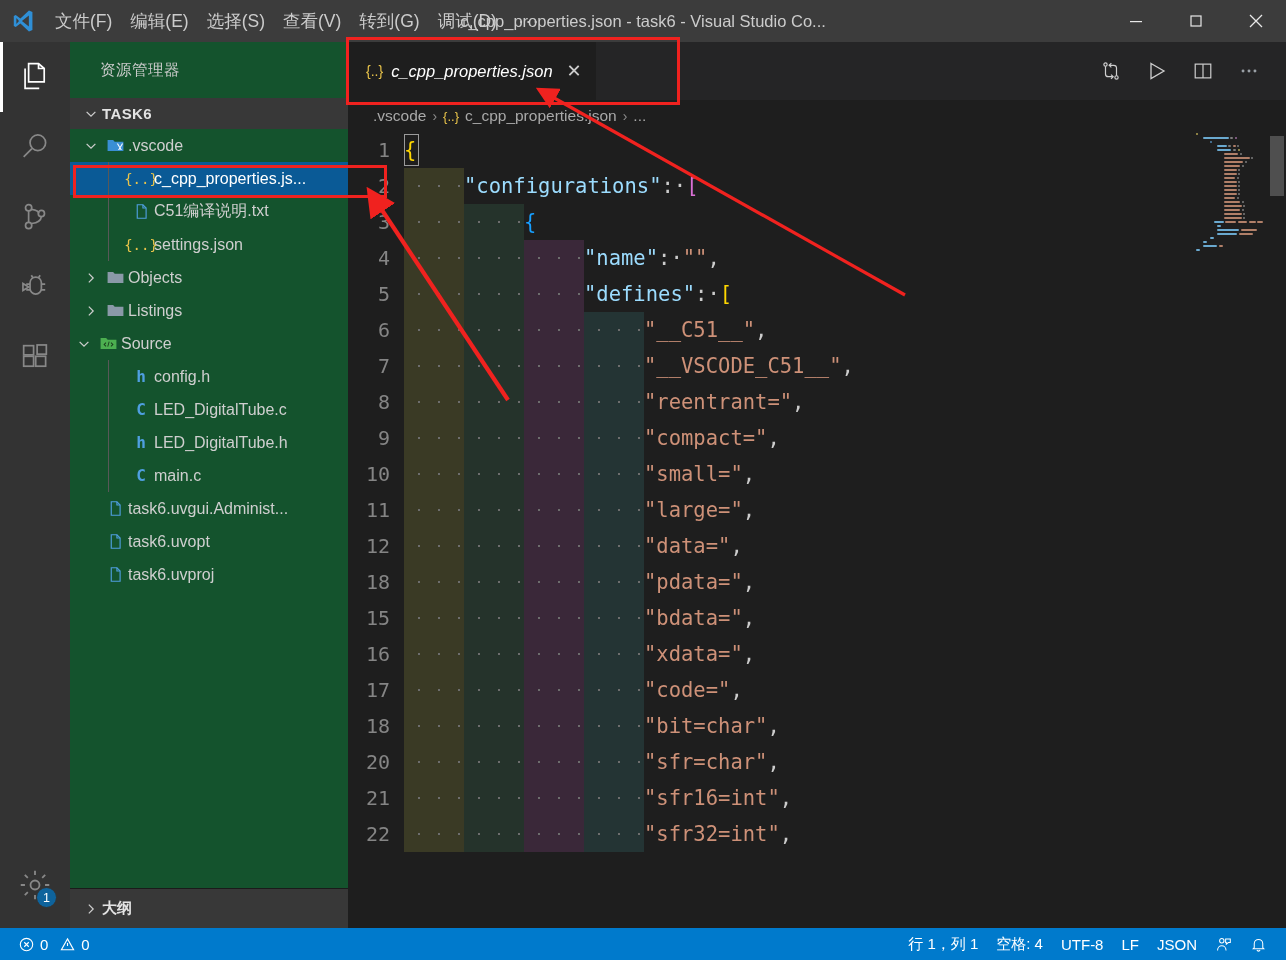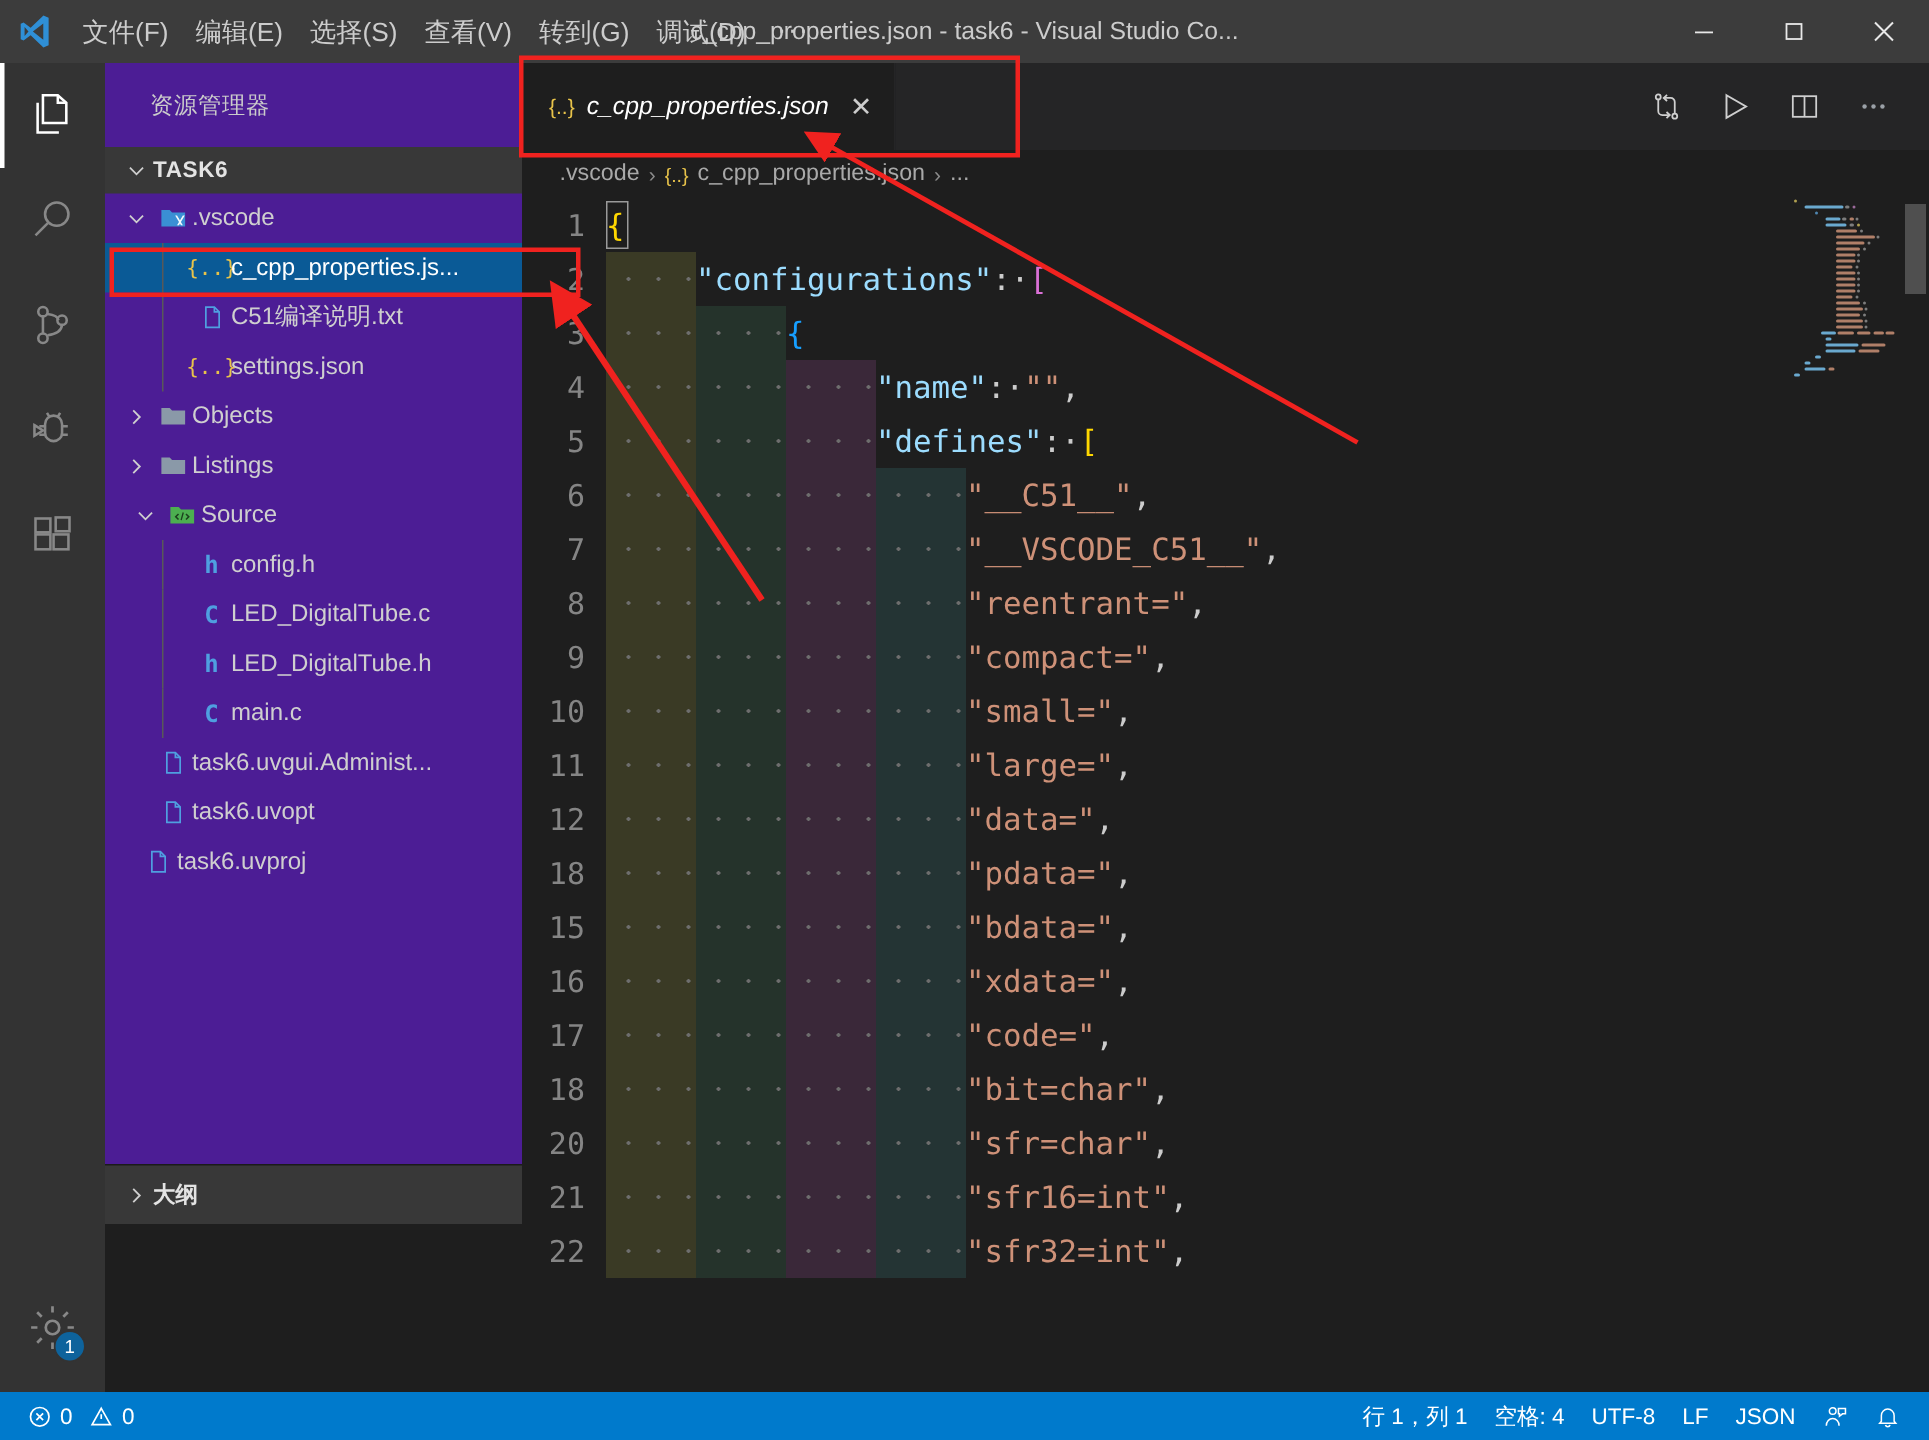--- a/index.html
+++ b/index.html
@@ -53,22 +53,22 @@
   .badge {
     position: absolute; right: 13px; bottom: 12px;
     background: #0e639c; color: #ffffff; border-radius: 50%;
     min-width: 21px; height: 21px; font-size: 12.5px;
     display: flex; align-items: center; justify-content: center;
     border: 1px solid #333333;
   }
 
   
   .sidebar {
-    position: absolute; left: 70px; top: 42px; width: 278px; height: 774px;
-    background: #4c1d95; display: flex; flex-direction: column;
+    position: absolute; left: 70px; top: 42px; width: 278px; height: 886px;
+    background: #14532d; display: flex; flex-direction: column;
   }
   .sidebar-title {
     height: 56px; display: flex; align-items: center; padding-left: 30px;
     color: #cbcbcb; font-size: 15.5px; letter-spacing: .5px;
   }
   .section-header {
     height: 31px; display: flex; align-items: center; padding-left: 10px;
     color: #e3e3e3; font-size: 15px; font-weight: bold; background: #383838;
     letter-spacing: .4px;
   }
@@ -354,21 +354,21 @@
               <path d="M5.5 3 10.5 8 5.5 13" fill="none" stroke="#cfcfcf" stroke-width="1.4"></path>
             </svg>
           </span>
           <span class="ficon">
             <svg width="19" height="19" viewBox="0 0 24 24">
               <path fill="#8a99a8" d="M2 5h7l2 2.2h11V19H2z"></path>
             </svg>
           </span>
           <span class="lbl">Listings</span>
         </div>
-        <div class="row" style="padding-left: 16px;">
+        <div class="row" style="padding-left: 3px;">
           <span class="twisty">
             <svg width="14" height="14" viewBox="0 0 16 16">
               <path d="M3 5.5 8 10.5 13 5.5" fill="none" stroke="#cfcfcf" stroke-width="1.4"></path>
             </svg>
           </span>
           <span class="ficon">
             <svg width="19" height="19" viewBox="0 0 24 24">
               <path fill="#4caf50" d="M2 5h7l2 2.2h11V19H2z"></path>
               <path fill="#1b3f1d" d="M8.4 10.5 5.6 13.3l2.8 2.8.9-.9-1.9-1.9 1.9-1.9zm7.2 0-.9.9 1.9 1.9-1.9 1.9.9.9 2.8-2.8zM13.4 9.8l-1.1-.3-1.8 6.4 1.1.3z"></path>
             </svg>
@@ -420,21 +420,21 @@
         <div class="row" style="padding-left: 10px; text-align: right;">
           <span class="twisty"></span>
           <span class="ficon">
             <svg width="17" height="17" viewBox="0 0 24 24" fill="none" stroke="#4f9fe0" stroke-width="1.6">
               <path d="M6 2.5h8l4.5 4.5V21.5H6z"></path>
               <path d="M14 2.5V7h4.5"></path>
             </svg>
           </span>
           <span class="lbl">task6.uvopt</span>
         </div>
-        <div class="row" style="">
+        <div class="row" style="padding-left: 10px;">
           <span class="twisty"></span>
           <span class="ficon">
             <svg width="17" height="17" viewBox="0 0 24 24" fill="none" stroke="#4f9fe0" stroke-width="1.6">
               <path d="M6 2.5h8l4.5 4.5V21.5H6z"></path>
               <path d="M14 2.5V7h4.5"></path>
             </svg>
           </span>
           <span class="lbl">task6.uvproj</span>
         </div>
       </div>

